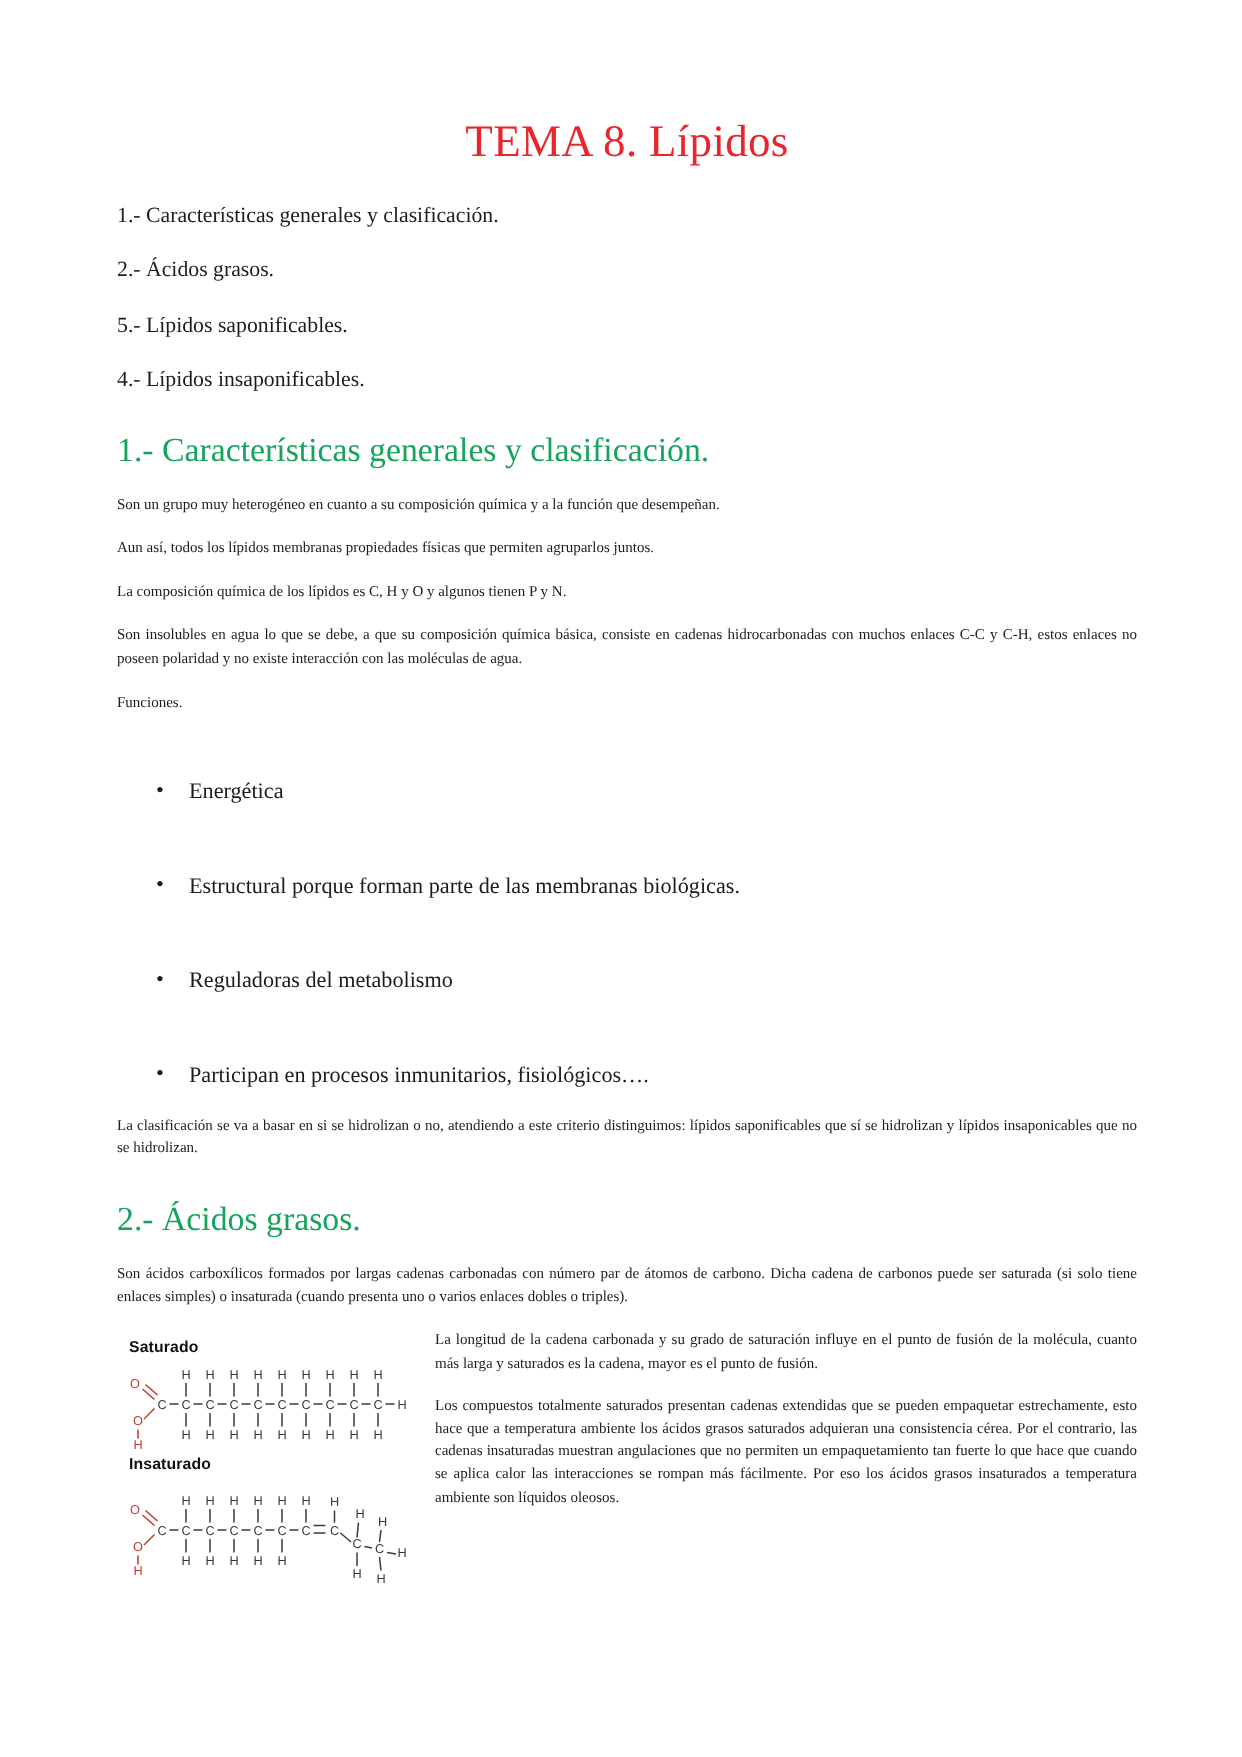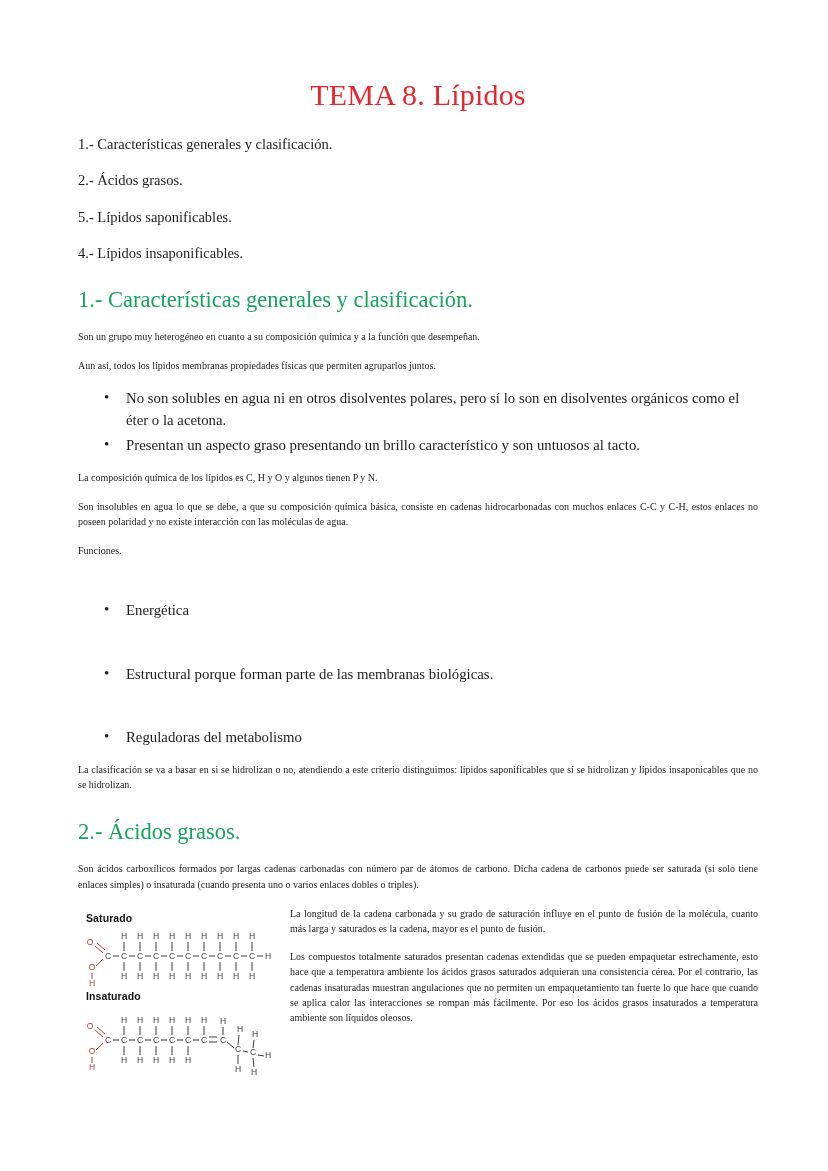--- a/index.html
+++ b/index.html
@@ -142,33 +142,30 @@
       <p class="index-line">2.- Ácidos grasos.</p>
       <p class="index-line">5.- Lípidos saponificables.</p>
       <p class="index-line">4.- Lípidos insaponificables.</p>
     </div>
 
     <h2 class="section-heading">1.- Características generales y clasificación.</h2>
 
     <p class="body-text left">Son un grupo muy heterogéneo en cuanto a su composición química y a la función que desempeñan.</p>
     <p class="body-text left">Aun así, todos los lípidos membranas propiedades físicas que permiten agruparlos juntos.</p>
 
-    <ul class="bullets">
-      <li>No son solubles en agua ni en otros disolventes polares, pero sí lo son en disolventes orgánicos como el éter o la acetona.</li>
-      <li>Presentan un aspecto graso presentando un brillo característico y son untuosos al tacto.</li>
-    </ul>
 
     <p class="body-text left">La composición química de los lípidos es C, H y O y algunos tienen P y N.</p>
     <p class="body-text">Son insolubles en agua lo que se debe, a que su composición química básica, consiste en cadenas hidrocarbonadas con muchos enlaces C-C y C-H, estos enlaces no poseen polaridad y no existe interacción con las moléculas de agua.</p>
     <p class="body-text left">Funciones.</p>
 
     <ul class="bullets tight">
       <li>Energética</li>
       <li>Estructural porque forman parte de las membranas biológicas.</li>
       <li>Reguladoras del metabolismo</li>
+      <li>Participan en procesos inmunitarios, fisiológicos….</li>
     </ul>
 
     <p class="body-text">La clasificación se va a basar en si se hidrolizan o no, atendiendo a este criterio distinguimos: lípidos saponificables que sí se hidrolizan y lípidos insaponicables que  no se hidrolizan.</p>
 
     <h2 class="section-heading second">2.- Ácidos grasos.</h2>
 
     <p class="body-text">Son ácidos carboxílicos formados por largas cadenas carbonadas con número par de átomos de carbono. Dicha cadena de carbonos puede ser saturada (si solo tiene enlaces simples) o insaturada (cuando presenta uno o varios enlaces dobles o triples).</p>
 
     <div class="clearfix">
 

